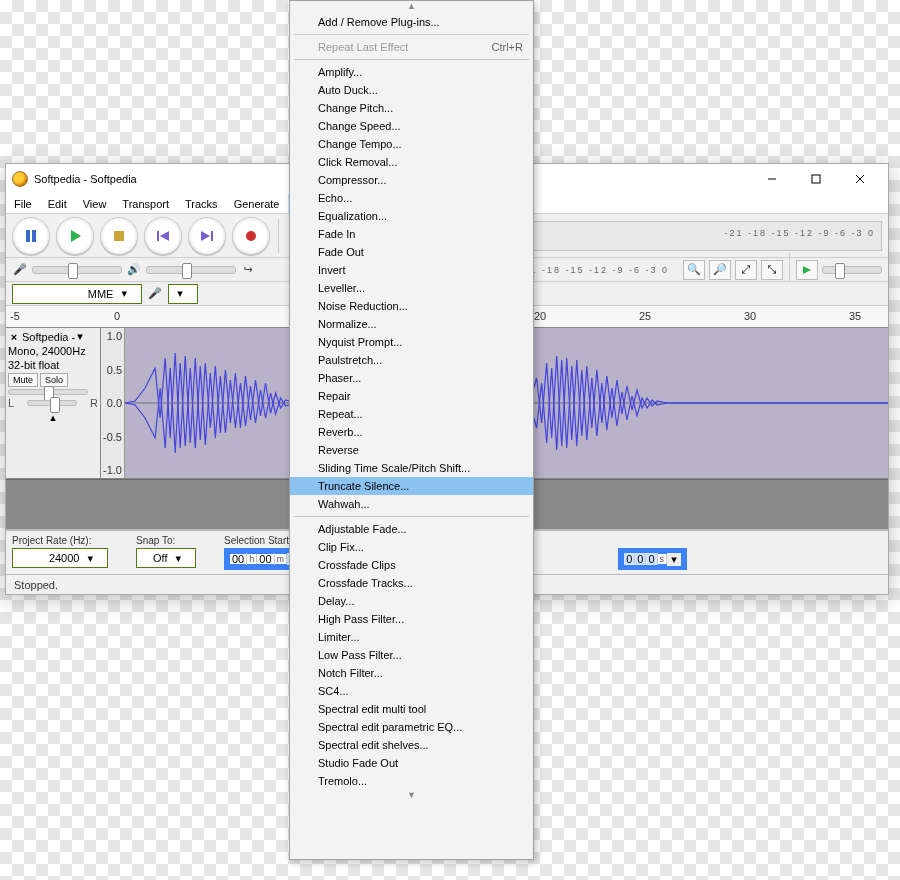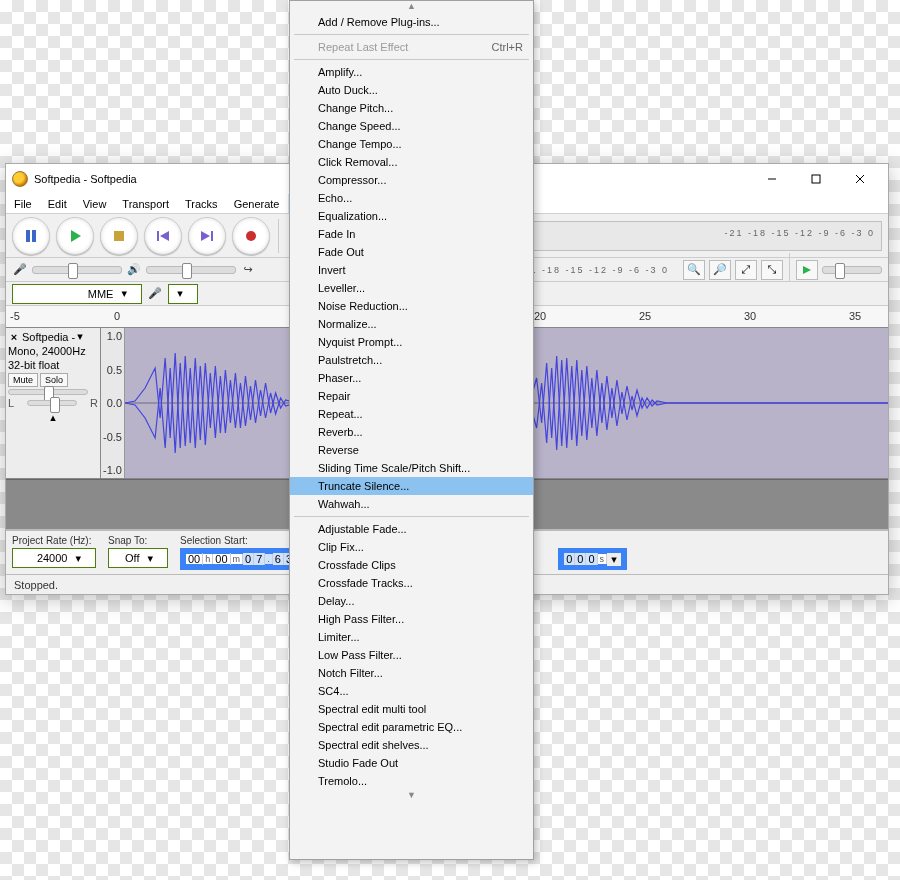--- a/index.html
+++ b/index.html
@@ -50,21 +50,21 @@
   .trackhead .namebar { display:flex; align-items:center; gap:2px; }
   .trackhead .tinybtn { border:1px solid #aaa; background:#f8f8f8; padding:1px 4px; font-size:9px; }
   .trackhead .row2 { display:flex; gap:2px; }
   .pan { display:flex; align-items:center; justify-content:space-between; font-size:8px; color:#555; }
   .collapse { text-align:center; }
   .wavearea { flex:1; background:#bfbfbf; position:relative; }
   .ampscale { width:24px; background:#e8e8e8; border-right:1px solid #999; display:flex; flex-direction:column; justify-content:space-between; font-size:9px; color:#333; padding:2px 2px 2px 0; text-align:right; }
   .waveclip { position:absolute; left:0; top:0; right:0; bottom:0; background:#b8b3c9; }
   .waveclip svg { width:100%; height:100%; display:block; }
   .belowtrack { height:50px; background:#8a8a8a; border-top:1px solid #666; }
-  .bottompanel { border-top:2px solid #bbb; background:#f0f0f0; padding:4px 6px; display:flex; gap:12px; align-items:flex-start; }
+  .bottompanel { border-top:2px solid #bbb; background:#f0f0f0; padding:4px 6px; display:flex; gap:28px; align-items:flex-start; }
   .bp-group { display:flex; flex-direction:column; gap:2px; }
   .bp-label { font-size:10px; color:#333; }
   .timebox { display:flex; border:6px solid #3b82f6; background:#fff; font-family:monospace; font-size:12px; height:22px; align-items:center; }
   .timebox .seg { padding:0 2px; border-right:1px solid #ccc; }
   .timebox .unit { font-size:9px; color:#555; padding:0 2px; border-right:1px solid #ccc; }
   .timebox .sel { background:#cfe3ff; }
   .timebox .dd { width:14px; text-align:center; background:#eee; }
   .statusbar { height:20px; border-top:1px solid #bbb; display:flex; align-items:center; padding:0 8px; background:#f0f0f0; font-size:10px; color:#333; }
 
   .dropdown {
@@ -267,21 +267,21 @@
         </svg>
       </div>
     </div>
   </div>
 
   <div class="belowtrack"></div>
 
   <div class="bottompanel">
     <div class="bp-group">
       <span class="bp-label">Project Rate (Hz):</span>
-      <div class="combo" style="width:84px">
+      <div class="combo" style="width:96px">
         <span>24000</span>
         <span class="arrow">▾</span>
       </div>
     </div>
     <div class="bp-group">
       <span class="bp-label">Snap To:</span>
       <div class="combo" style="width:60px">
         <span>Off</span>
         <span class="arrow">▾</span>
       </div>

